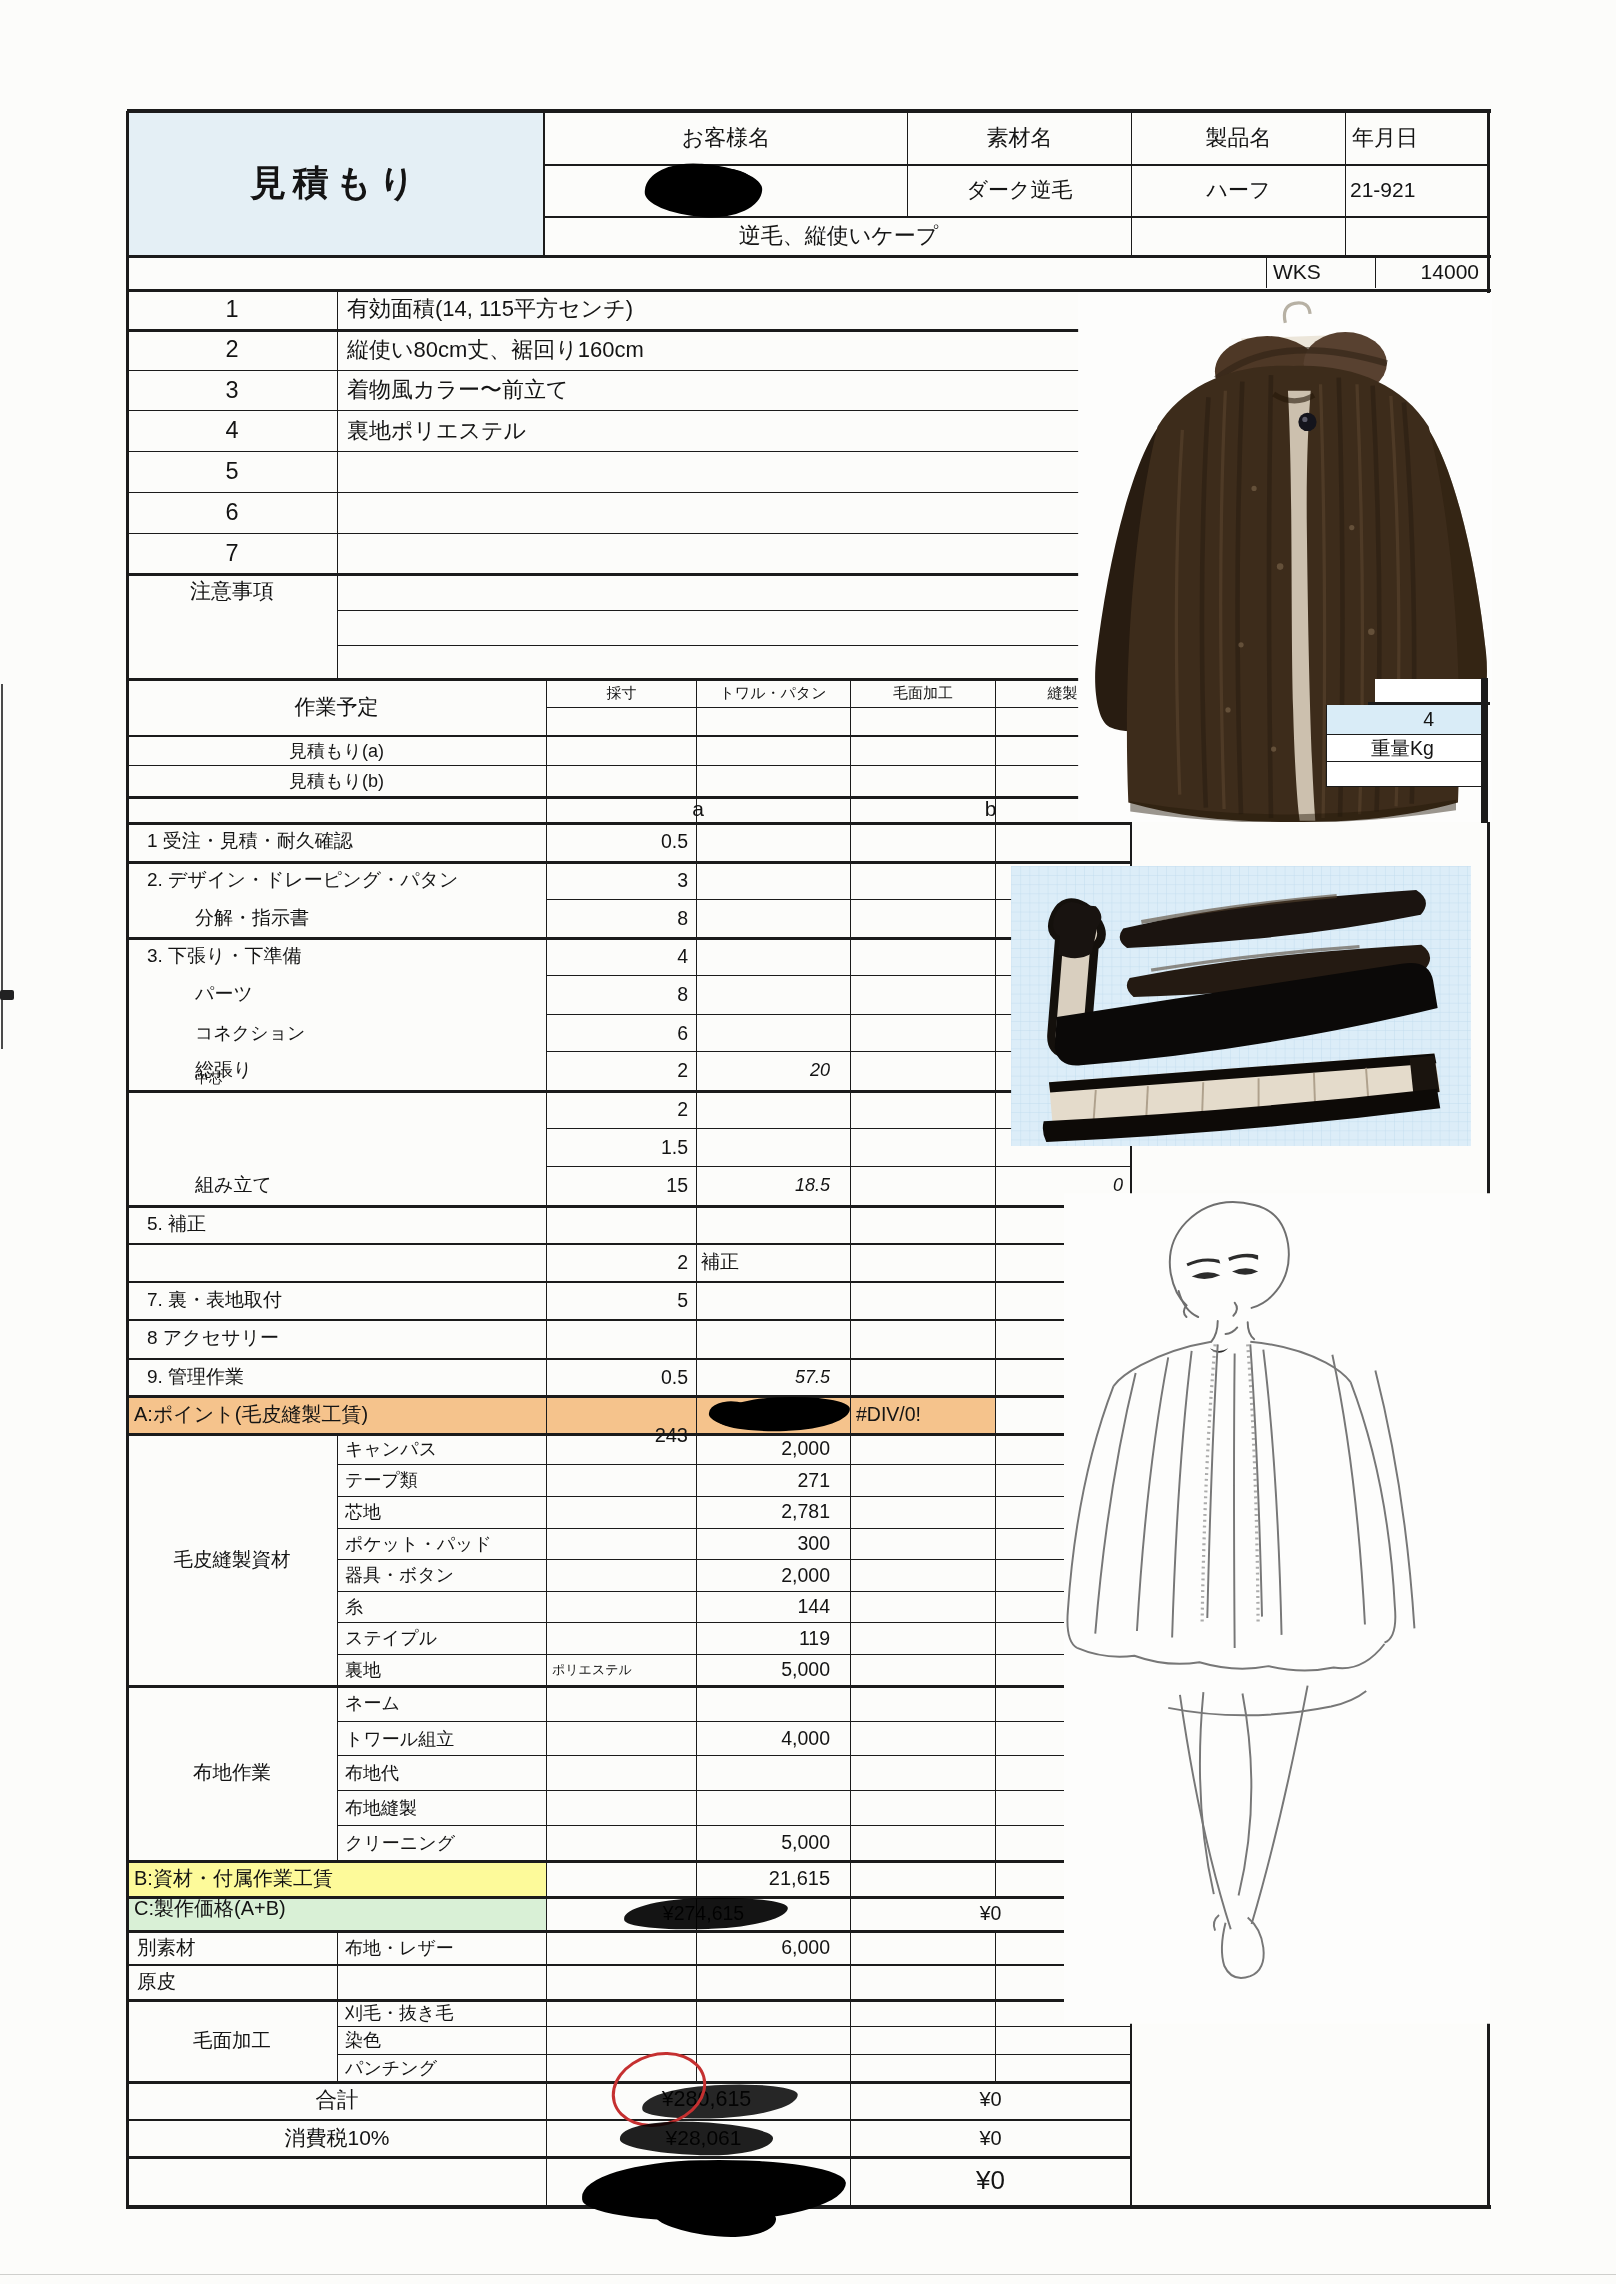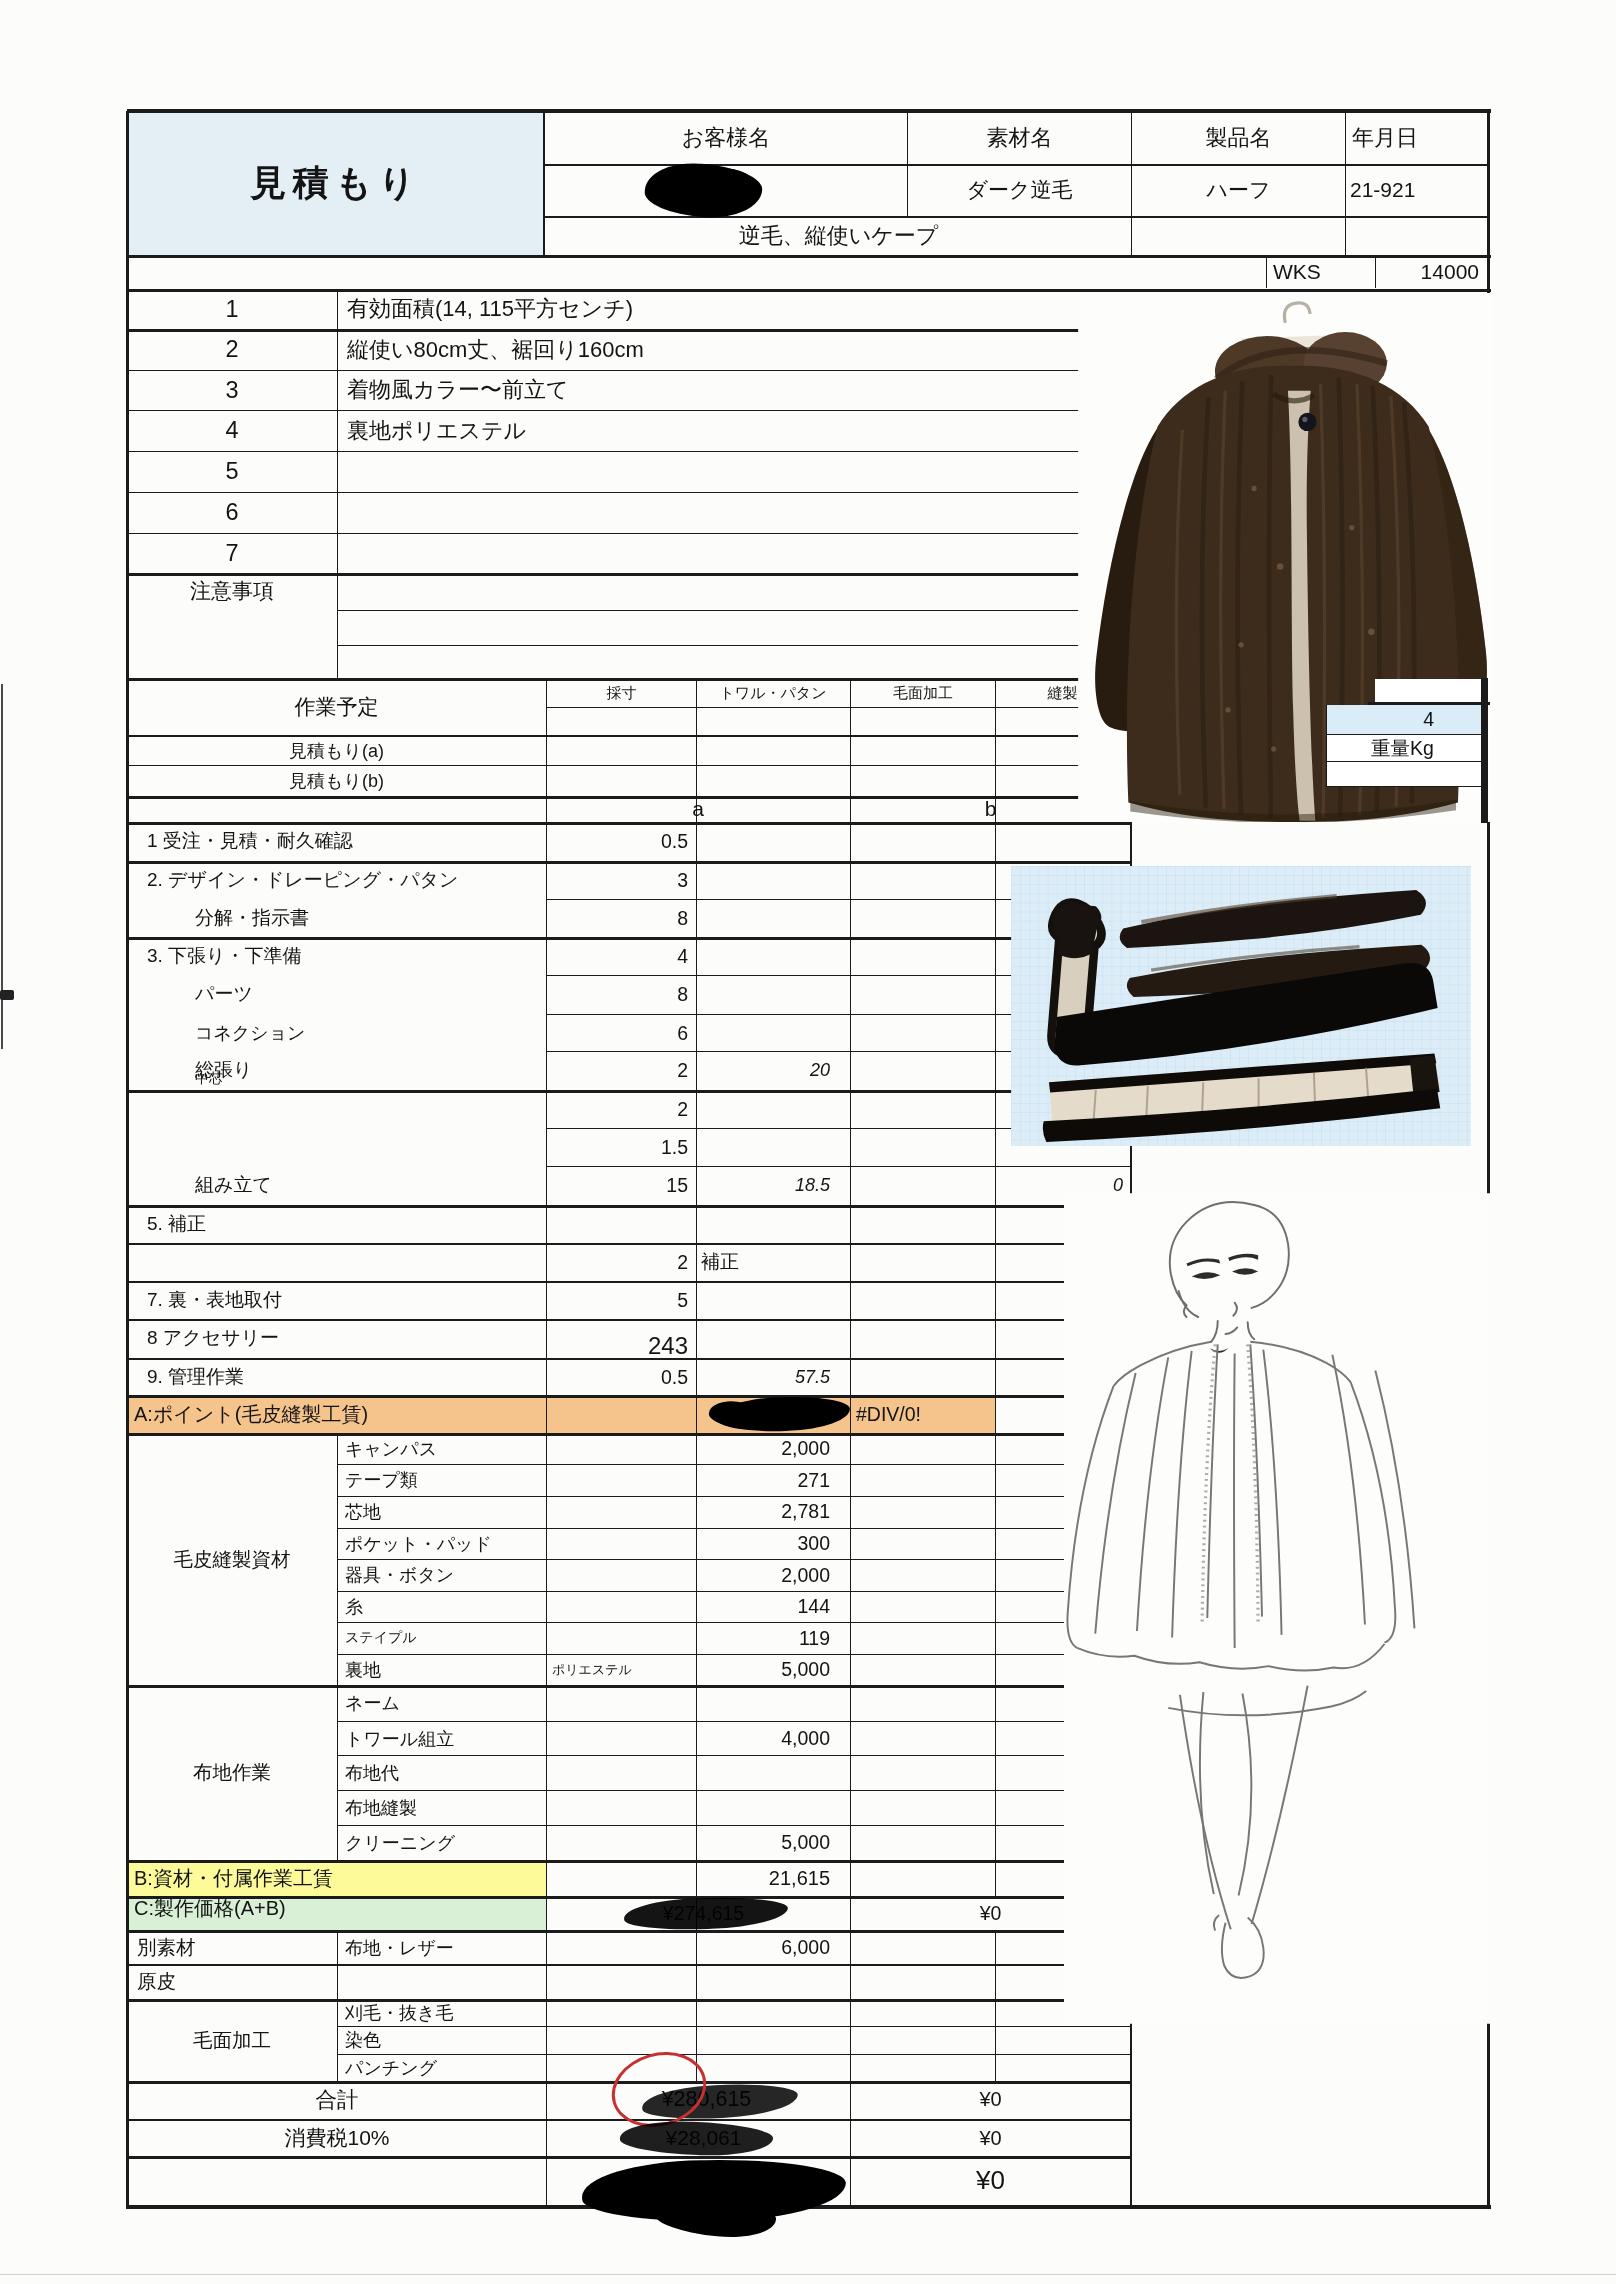--- a/index.html
+++ b/index.html
@@ -170,39 +170,39 @@
   <div class="txt r" style="left:547px;top:1243px;width:141px;height:38px;font-size:19.5px">2</div>
   <div class="txt" style="left:701px;top:1243px;width:130px;height:38px;font-size:19px">補正</div>
   <div class="txt" style="left:147px;top:1281px;width:397px;height:38px;font-size:19px">7.  裏・表地取付</div>
   <div class="txt r" style="left:547px;top:1281px;width:141px;height:38px;font-size:19.5px">5</div>
   <div class="txt" style="left:147px;top:1319px;width:397px;height:38px;font-size:19px">8   アクセサリー</div>
   <div class="txt" style="left:147px;top:1358px;width:397px;height:38px;font-size:19px">9.  管理作業</div>
   <div class="txt r" style="left:547px;top:1358px;width:141px;height:38px;font-size:19.5px">0.5</div>
   <div class="txt r it" style="left:696px;top:1358px;width:134px;height:38px;font-size:18px">57.5</div>
 
   <div class="txt" style="left:134px;top:1395px;width:410px;height:38px;font-size:20px">A:ポイント(毛皮縫製工賃)</div>
-  <div class="txt r" style="left:547px;top:1320px;width:141px;height:52px;font-size:24px">243</div>
+  <div class="txt r" style="left:547px;top:1409px;width:141px;height:52px;font-size:20px">243</div>
   <div class="blob" style="left:718px;top:1397px;width:132px;height:34px;transform:rotate(-2deg)"></div>
   <div class="blob" style="left:709px;top:1402px;width:59px;height:26px;transform:rotate(8deg)"></div>
   <div class="txt" style="left:856px;top:1395px;width:137px;height:38px;font-size:19.5px">#DIV/0!</div>
 
   <div class="txt c" style="left:127px;top:1433px;width:210px;height:252px;font-size:19.5px">毛皮縫製資材</div>
   <div class="txt" style="left:345px;top:1433px;width:199px;height:31px;font-size:18px">キャンパス</div>
   <div class="txt r" style="left:696px;top:1433px;width:134px;height:31px;font-size:19.5px">2,000</div>
   <div class="txt" style="left:345px;top:1464px;width:199px;height:32px;font-size:18px">テープ類</div>
   <div class="txt r" style="left:696px;top:1464px;width:134px;height:32px;font-size:19.5px">271</div>
   <div class="txt" style="left:345px;top:1496px;width:199px;height:31px;font-size:18px">芯地</div>
   <div class="txt r" style="left:696px;top:1496px;width:134px;height:31px;font-size:19.5px">2,781</div>
   <div class="txt" style="left:345px;top:1528px;width:199px;height:31px;font-size:18px">ポケット・パッド</div>
   <div class="txt r" style="left:696px;top:1528px;width:134px;height:31px;font-size:19.5px">300</div>
   <div class="txt" style="left:345px;top:1559px;width:199px;height:32px;font-size:18px">器具・ボタン</div>
   <div class="txt r" style="left:696px;top:1559px;width:134px;height:32px;font-size:19.5px">2,000</div>
   <div class="txt" style="left:345px;top:1591px;width:199px;height:31px;font-size:18px">糸</div>
   <div class="txt r" style="left:696px;top:1591px;width:134px;height:31px;font-size:19.5px">144</div>
-  <div class="txt" style="left:345px;top:1622px;width:199px;height:32px;font-size:14px">ステイプル</div>
+  <div class="txt" style="left:345px;top:1622px;width:199px;height:32px;font-size:18px">ステイプル</div>
   <div class="txt r" style="left:696px;top:1622px;width:134px;height:32px;font-size:19.5px">119</div>
   <div class="txt" style="left:345px;top:1654px;width:199px;height:31px;font-size:18px">裏地</div>
   <div class="txt" style="left:552px;top:1654px;width:141px;height:31px;font-size:13px">ポリエステル</div>
   <div class="txt r" style="left:696px;top:1654px;width:134px;height:31px;font-size:19.5px">5,000</div>
 
   <div class="txt c" style="left:127px;top:1685px;width:210px;height:175px;font-size:19.5px">布地作業</div>
   <div class="txt" style="left:345px;top:1685px;width:199px;height:35px;font-size:18px">ネーム</div>
   <div class="txt" style="left:345px;top:1721px;width:199px;height:35px;font-size:18px">トワール組立</div>
   <div class="txt r" style="left:696px;top:1721px;width:134px;height:35px;font-size:19.5px">4,000</div>
   <div class="txt" style="left:345px;top:1755px;width:199px;height:35px;font-size:18px">布地代</div>

